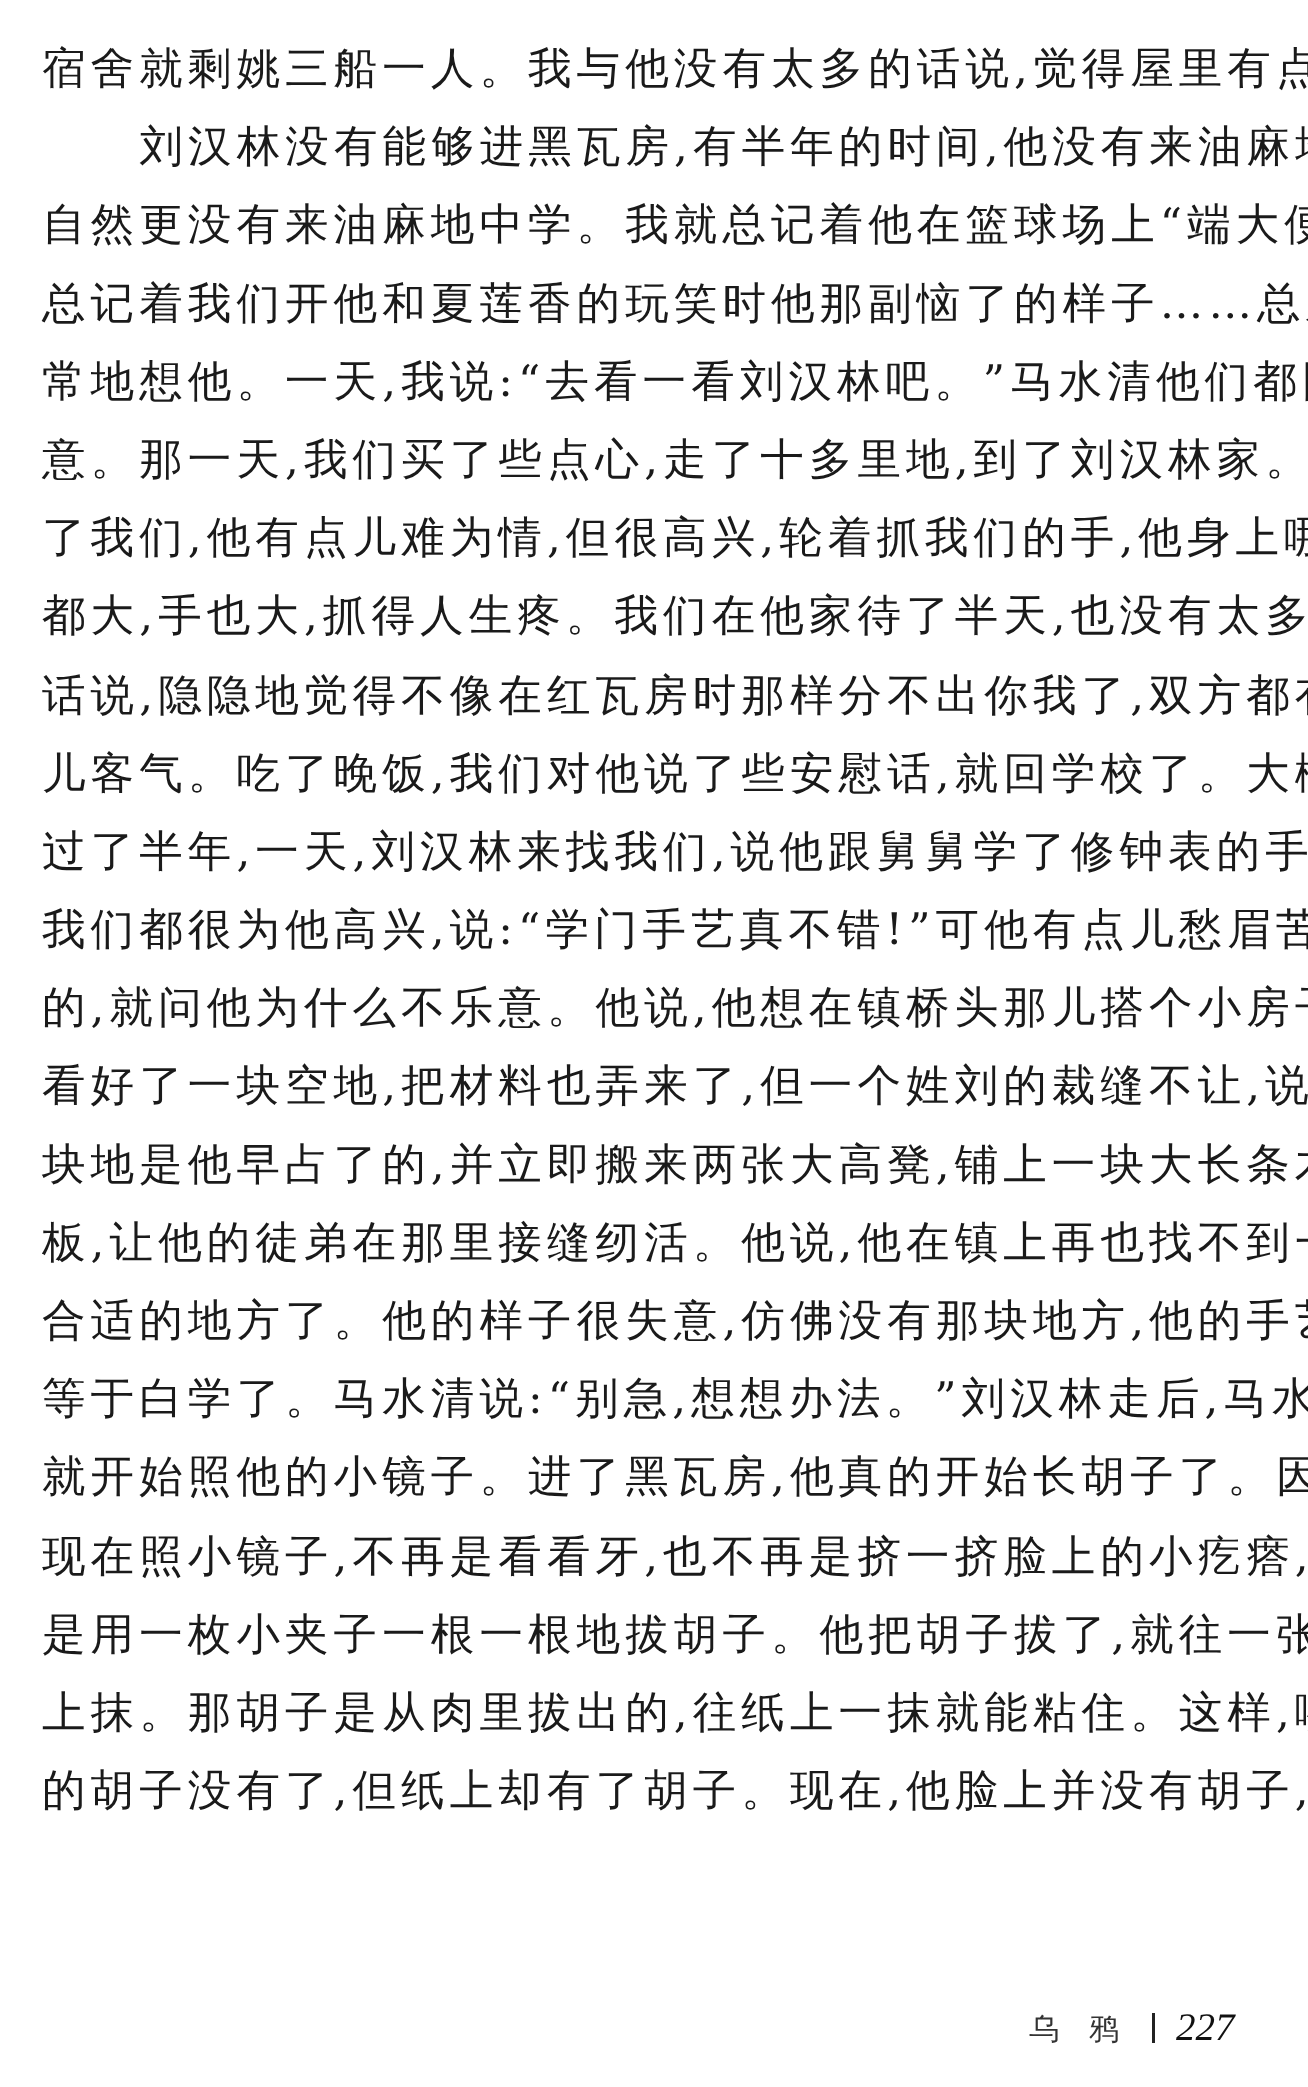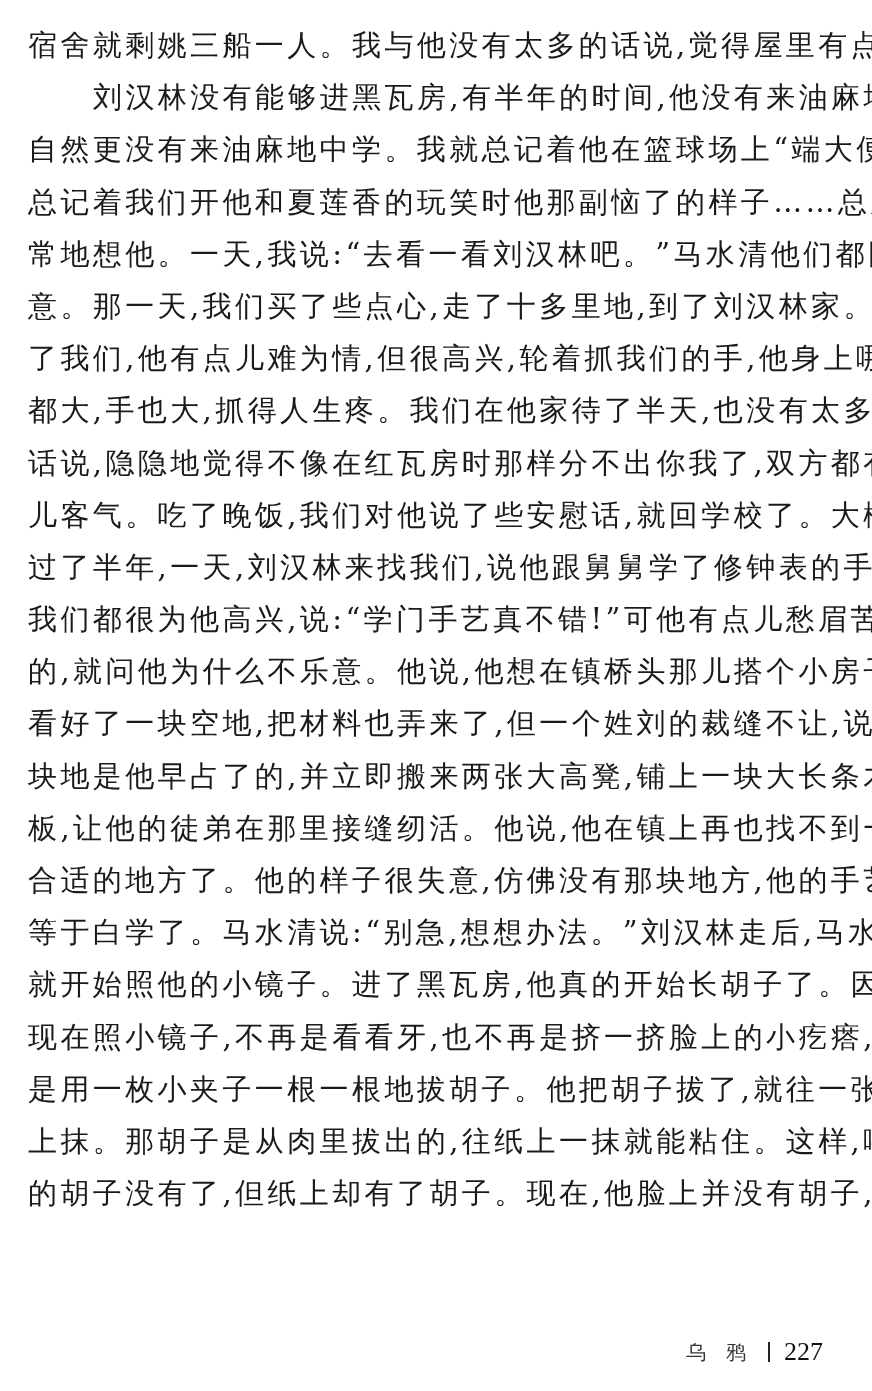--- a/index.html
+++ b/index.html
@@ -53,20 +53,21 @@
   }
   .divider {
     display: inline-block;
     width: 2px;
     height: 20px;
     background: #222222;
     margin: 0 14px 0 2px;
   }
   .page-number {
     font-family: "Liberation Serif", "DejaVu Serif", serif;
+    font-style: italic;
     font-size: 26px;
     color: #111111;
   }
 </style>
 </head>
 <body>
 
 <div class="page-body">
   <div class="line">宿舍就剩姚三船一人。我与他没有太多的话说,觉得屋里有点儿</div>
   <div class="line indent">刘汉林没有能够进黑瓦房,有半年的时间,他没有来油麻地镇,</div>

